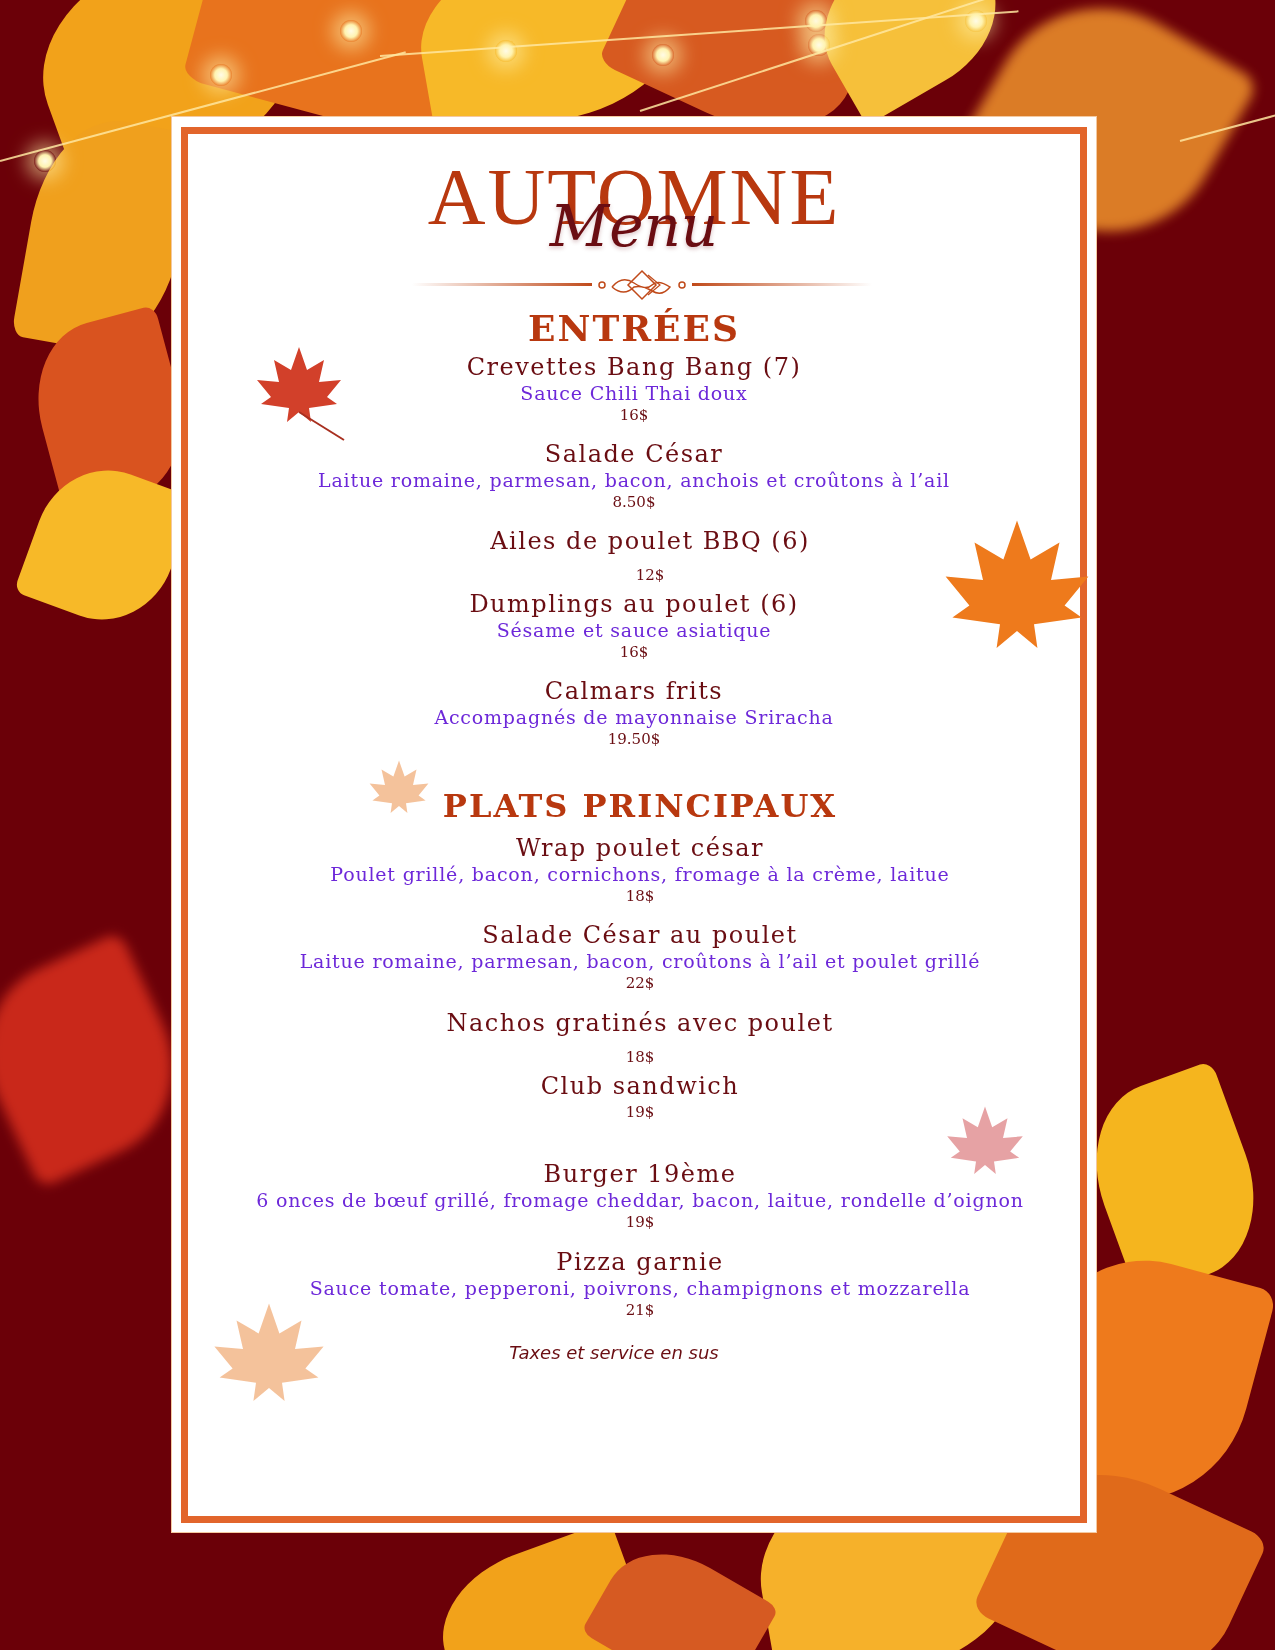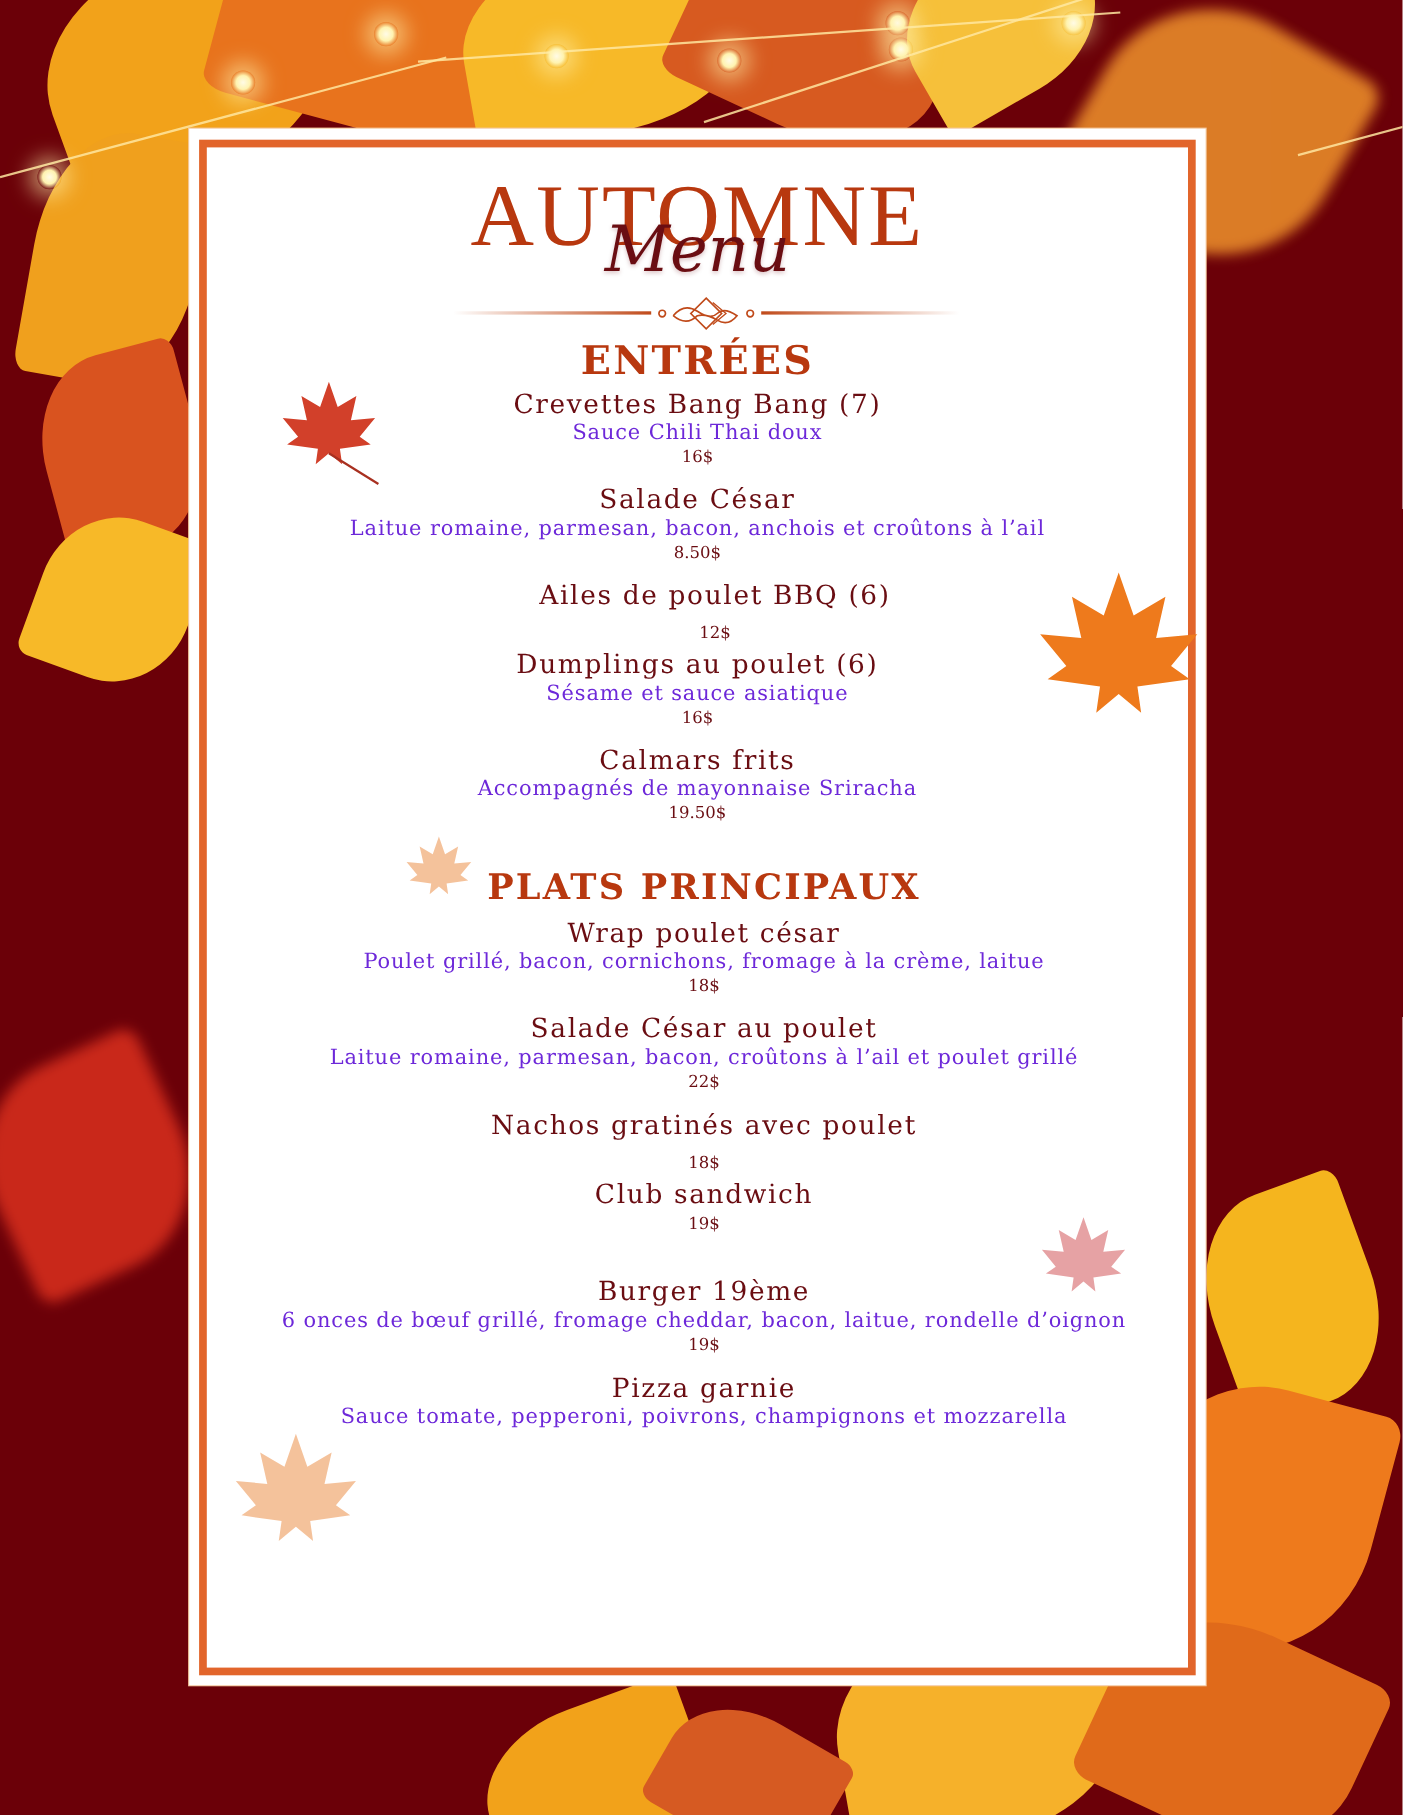--- a/index.html
+++ b/index.html
@@ -182,15 +182,17 @@
     <div class="item-price">19$</div>
   </div>
   <div class="item" style="top:1042px;left:12px;">
     <div class="item-name">Burger 19ème</div>
     <div class="item-desc">6 onces de bœuf grillé, fromage cheddar, bacon, laitue, rondelle d’oignon</div>
     <div class="item-price">19$</div>
   </div>
   <div class="item" style="top:1130px;left:12px;">
     <div class="item-name">Pizza garnie</div>
     <div class="item-desc">Sauce tomate, pepperoni, poivrons, champignons et mozzarella</div>
+    <div class="item-price">21$</div>
   </div>
 
+  <div class="footer-note" style="top:1225px;left:-40px;">Taxes et service en sus</div>
 </div>
 
 </body></html>

